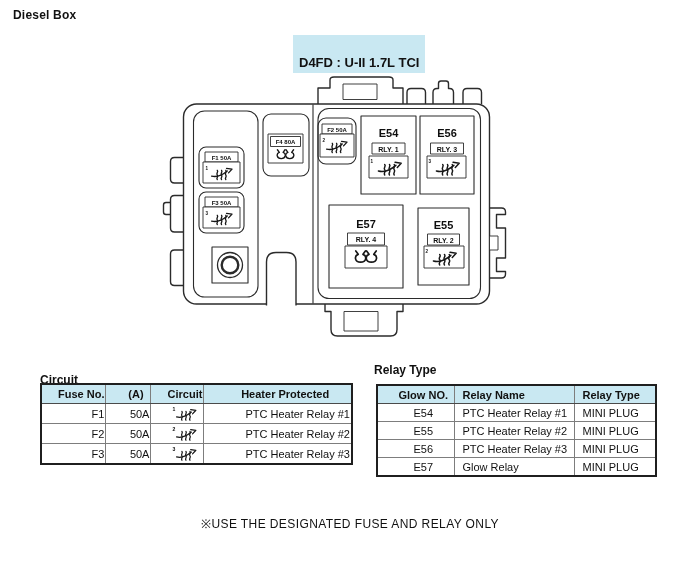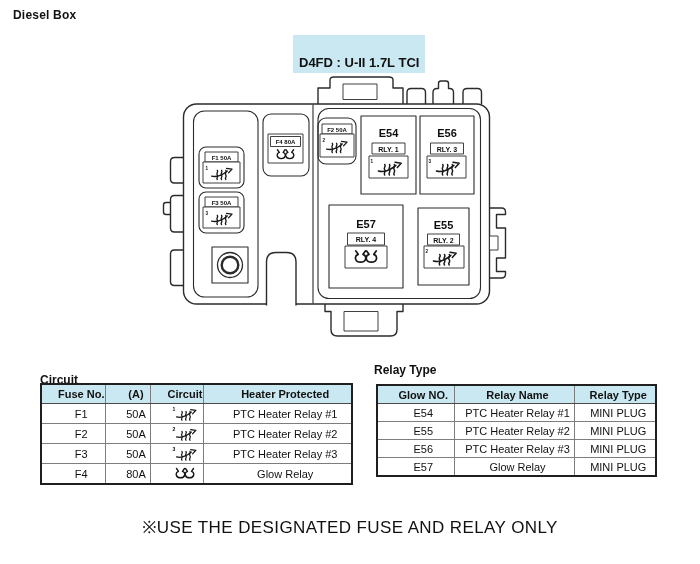--- a/index.html
+++ b/index.html
@@ -13,25 +13,25 @@
     padding:20px 6px 3px 6px;white-space:nowrap;}
   .sec-title{font-size:12px;font-weight:bold;}
   .circuit-title{left:40px;top:373px;}
   .relay-title{left:374px;top:363px;}
   .circuit-tbl{left:40px;top:383px;}
   .relay-tbl{left:376px;top:384px;}
   table{border-collapse:collapse;background:#fff;table-layout:fixed;}
   table{border:2px solid #1f1f1f;}
   th,td{border:1px solid #7d7d7d;font-size:11px;text-align:center;overflow:hidden;white-space:nowrap;padding-left:16px;}
   th{background:var(--hl,#c9e8f2);font-weight:bold;height:16px;border-bottom-color:#4a4a4a;}
-  .circuit-tbl td{height:17px;}
+  .circuit-tbl td{height:17px;text-align:right;}
   .relay-tbl td,.relay-tbl th{height:15px;}
-  .l{text-align:center;padding-left:8px;}
+  .l{text-align:left;padding-left:8px;}
   .cellsym{display:block;margin:0 auto;}
-  .footnote{left:0;top:515px;width:700px;text-align:center;font-size:17px;letter-spacing:.4px;}
+  .footnote{left:0;top:515px;width:700px;text-align:center;font-size:12px;letter-spacing:.4px;}
   
   .outline{fill:#fff;stroke:#2b2b2b;stroke-width:1.4;stroke-linejoin:round;}
   .inner{fill:none;stroke:#2b2b2b;stroke-width:1.1;stroke-linejoin:round;}
   .thin{fill:#fff;stroke:#2b2b2b;stroke-width:0.9;stroke-linejoin:round;}
   .symstroke path{fill:none;stroke:#161616;stroke-width:1.4;stroke-linecap:round;stroke-linejoin:round;}
   svg text{font-family:"Liberation Sans",sans-serif;fill:#0e0e0e;}
   .dn{font-size:11px;font-weight:bold;text-anchor:middle;}
   .dr{font-size:7px;font-weight:bold;text-anchor:middle;}
   .df{font-size:6px;font-weight:bold;text-anchor:middle;}
   .dd{font-size:4.5px;font-weight:bold;}
@@ -209,30 +209,20 @@
         <td>F3</td>
         <td>50A</td>
         <td>
           <svg class="cellsym" viewBox="0 0 28 18" width="26" height="17">
             <text class="symno" x="0.5" y="6">3</text>
             <use href="#sym-heater" x="3" width="25" height="18"></use>
           </svg>
         </td>
         <td>PTC Heater Relay #3</td>
       </tr>
-      <tr>
-        <td>F4</td>
-        <td>80A</td>
-        <td>
-          <svg class="cellsym" viewBox="0 0 20 13" width="20" height="13">
-            <use href="#sym-glow"></use>
-          </svg>
-        </td>
-        <td>Glow Relay</td>
-      </tr>
     </tbody>
 </table>
 
 <div class="abs sec-title relay-title">Relay Type</div>
 <table class="abs relay-tbl">
   <colgroup>
       <col style="width:77px">
       <col style="width:120px">
       <col style="width:82px">
     </colgroup>

